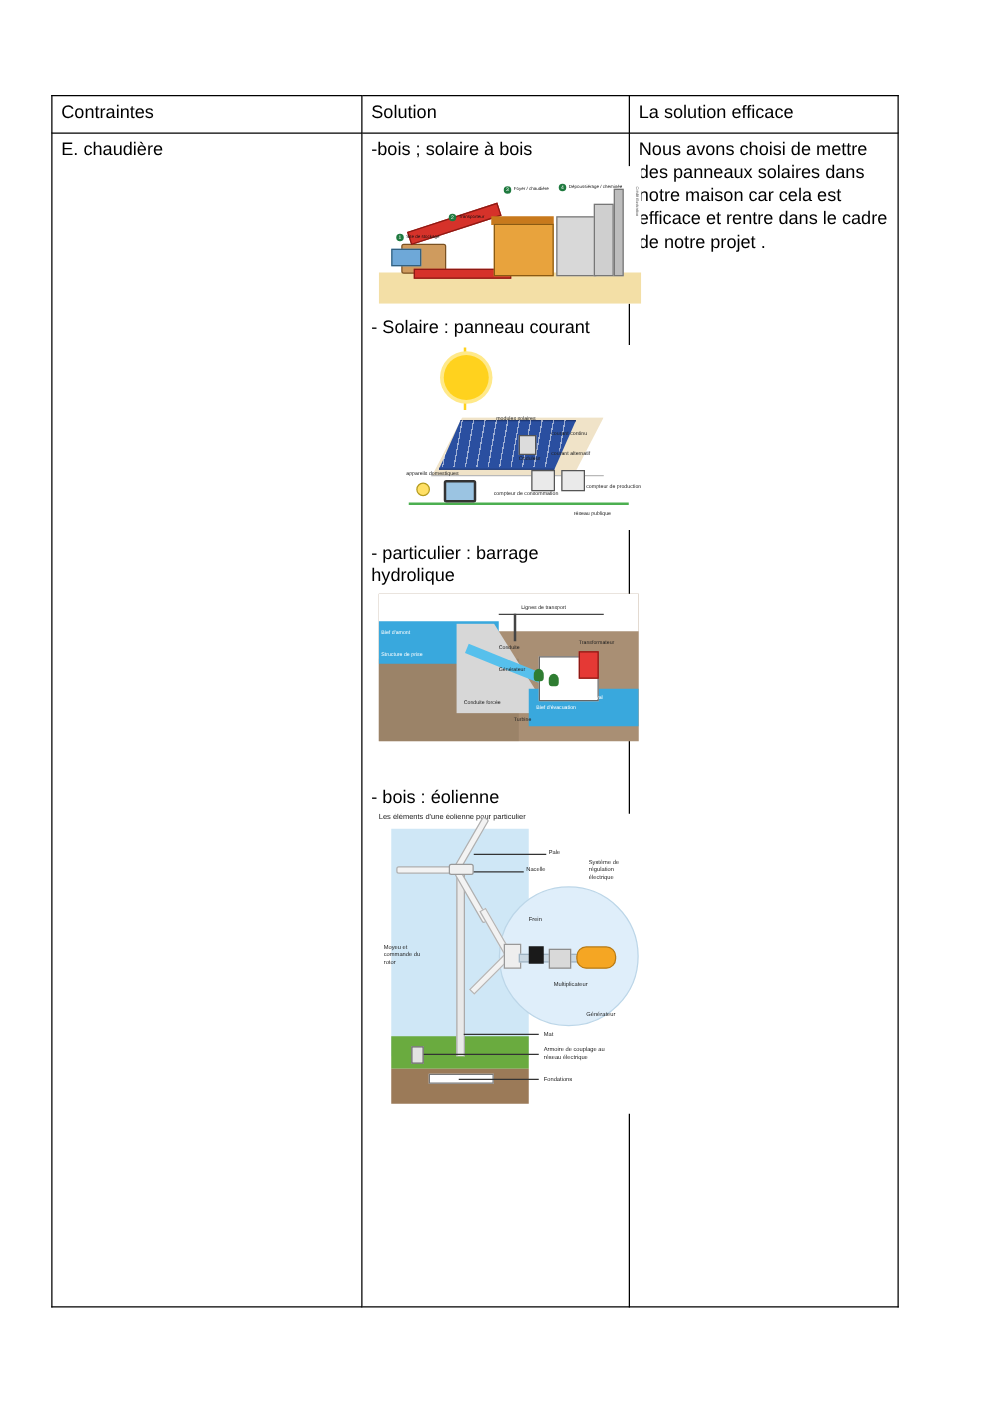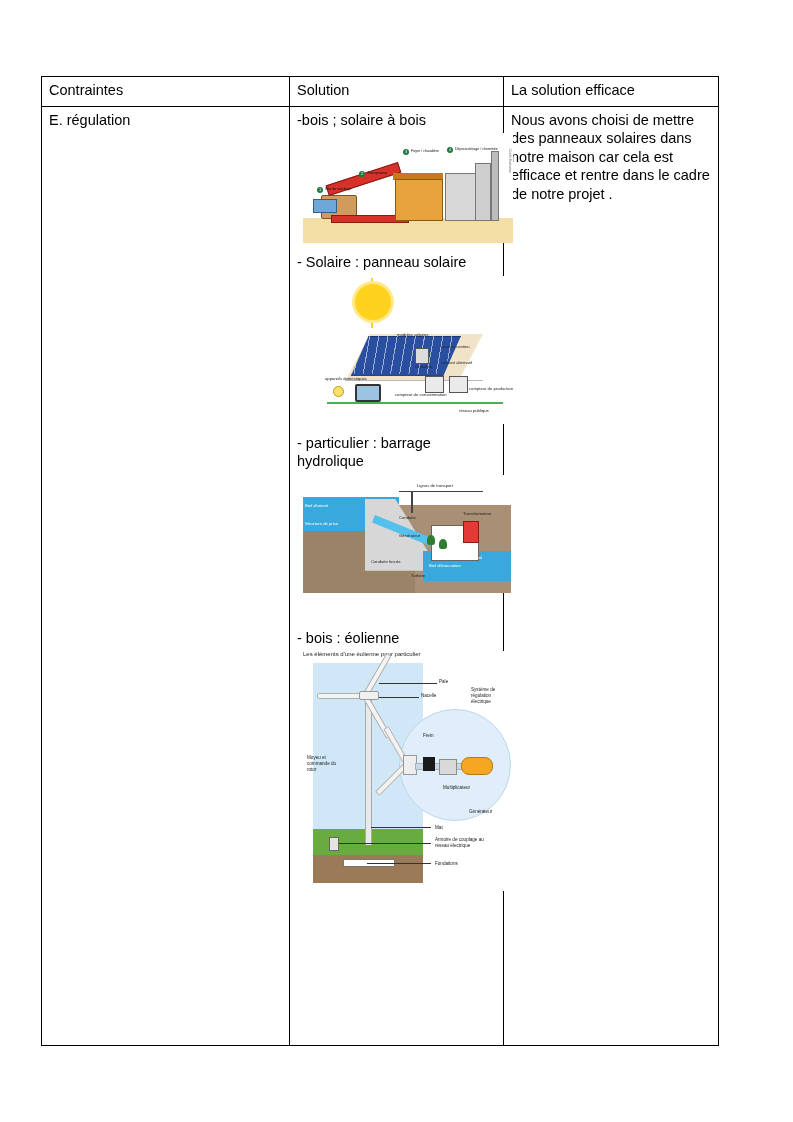--- a/index.html
+++ b/index.html
@@ -350,21 +350,21 @@
     <tbody>
       <tr class="head-row">
         <td>Contraintes</td>
         <td>Solution</td>
         <td>La solution efficace</td>
       </tr>
 
       <tr class="body-row">
 
         <td>
-          <span class="cell-text">E. régulation</span>
+          <span class="cell-text">E. chaudière</span>
         </td>
 
         <td>
 
           <div class="sol-block">
             <div class="sol-label">-bois ; solaire à bois</div>
 
             <div class="fig fig-bois">
               <div class="sky"></div>
               <div class="ground"></div>
@@ -383,21 +383,21 @@
               <div class="lbl" style="left:64px;top:38px;">Transporteur</div>
               <div class="num" style="left:100px;top:16px;">3</div>
               <div class="lbl" style="left:108px;top:16px;">Foyer / chaudière</div>
               <div class="num" style="left:144px;top:14px;">4</div>
               <div class="lbl" style="left:152px;top:14px;">Dépoussiérage / cheminée</div>
               <div class="side-credit">Crédit illustration</div>
             </div>
           </div>
 
           <div class="sol-block">
-            <div class="sol-label">- Solaire : panneau solaire</div>
+            <div class="sol-label">- Solaire : panneau courant</div>
 
             <div class="fig fig-solaire">
               <div class="ray"></div>
               <div class="sun"></div>
               <div class="roof"></div>
               <div class="panel"></div>
               <div class="panel-lines"></div>
               <div class="wall"></div>
               <div class="ond"></div>
               <div class="box b1"></div>

